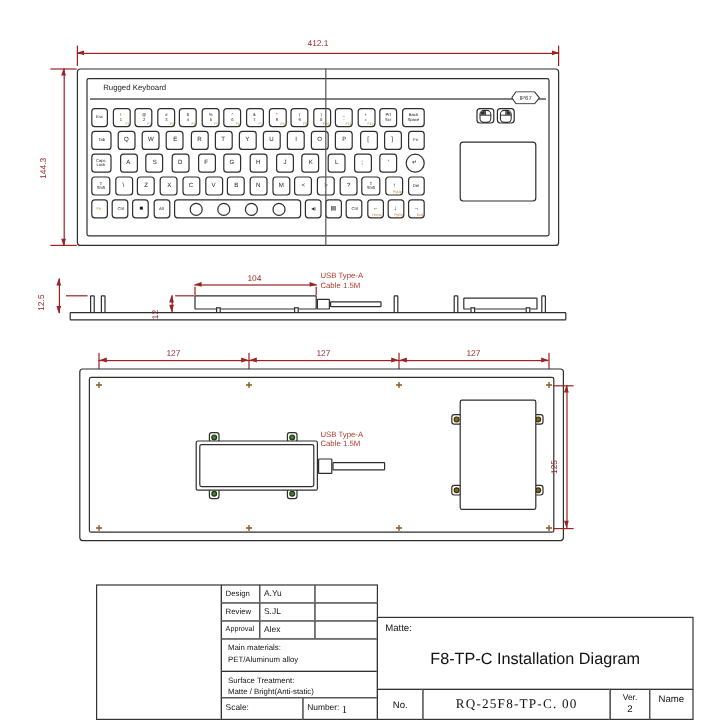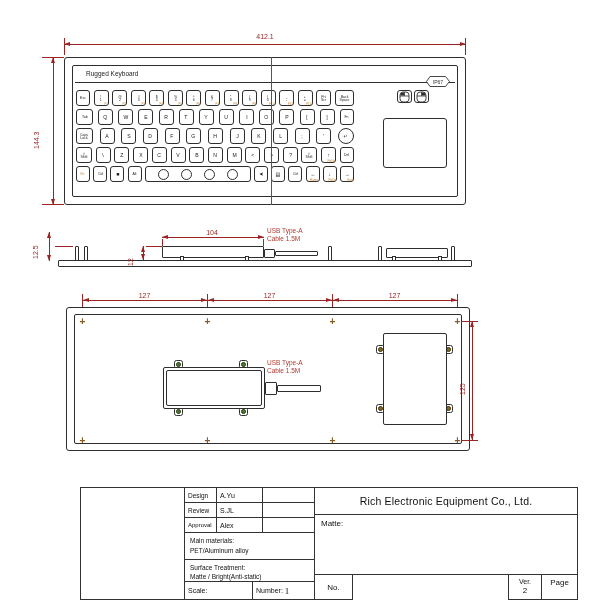--- a/index.html
+++ b/index.html
@@ -500,25 +500,26 @@
     </div>
     <div class="cell multiline" style="left:184px;top:559px;width:131px;height:23px;line-height:1.4;">
       <span><span>Surface Treatment:</span><br>
       <span>Matte / Bright(Anti-static)</span></span>
     </div>
     <div class="cell" style="left:184px;top:581px;width:69px;height:19px;">Scale:</div>
     <div class="cell" style="left:252px;top:581px;width:63px;height:19px;">
       <span>Number:</span>&nbsp;
       <span style="font-size:9px;font-family:'Liberation Serif','DejaVu Serif',serif;">1</span>
     </div>
-    <div class="cell center company" style="left:314px;top:487px;width:264px;height:28px;">Rich Electronic Equipment Co., Ltd.</div>
     <div class="cell" style="left:314px;top:514px;width:264px;height:61px;padding:0;">
       <span style="position:absolute;left:6px;top:4px;font-size:8px;">Matte:</span>
+      <span class="bigname" style="position:absolute;left:0;right:0;top:26px;text-align:center;">F8-TP-C Installation Diagram</span>
     </div>
     <div class="cell center" style="left:314px;top:574px;width:39px;height:26px;font-size:8px;">No.</div>
+    <div class="cell center serifno" style="left:352px;top:574px;width:157px;height:26px;">RQ-25F8-TP-C. 00</div>
     <div class="cell center" style="left:508px;top:574px;width:34px;height:26px;flex-direction:column;font-size:7px;line-height:1.2;padding:2px 0;">
       <span>Ver.</span>
       <span style="font-size:8px;">2</span>
     </div>
-    <div class="cell center" style="left:541px;top:574px;width:37px;height:26px;font-size:8px;align-items:flex-start;padding-top:3px;">Page</div>
+    <div class="cell center" style="left:541px;top:574px;width:37px;height:26px;font-size:8px;align-items:flex-start;padding-top:3px;">Name</div>
   </div>
 
 </div>
 
 </body></html>

